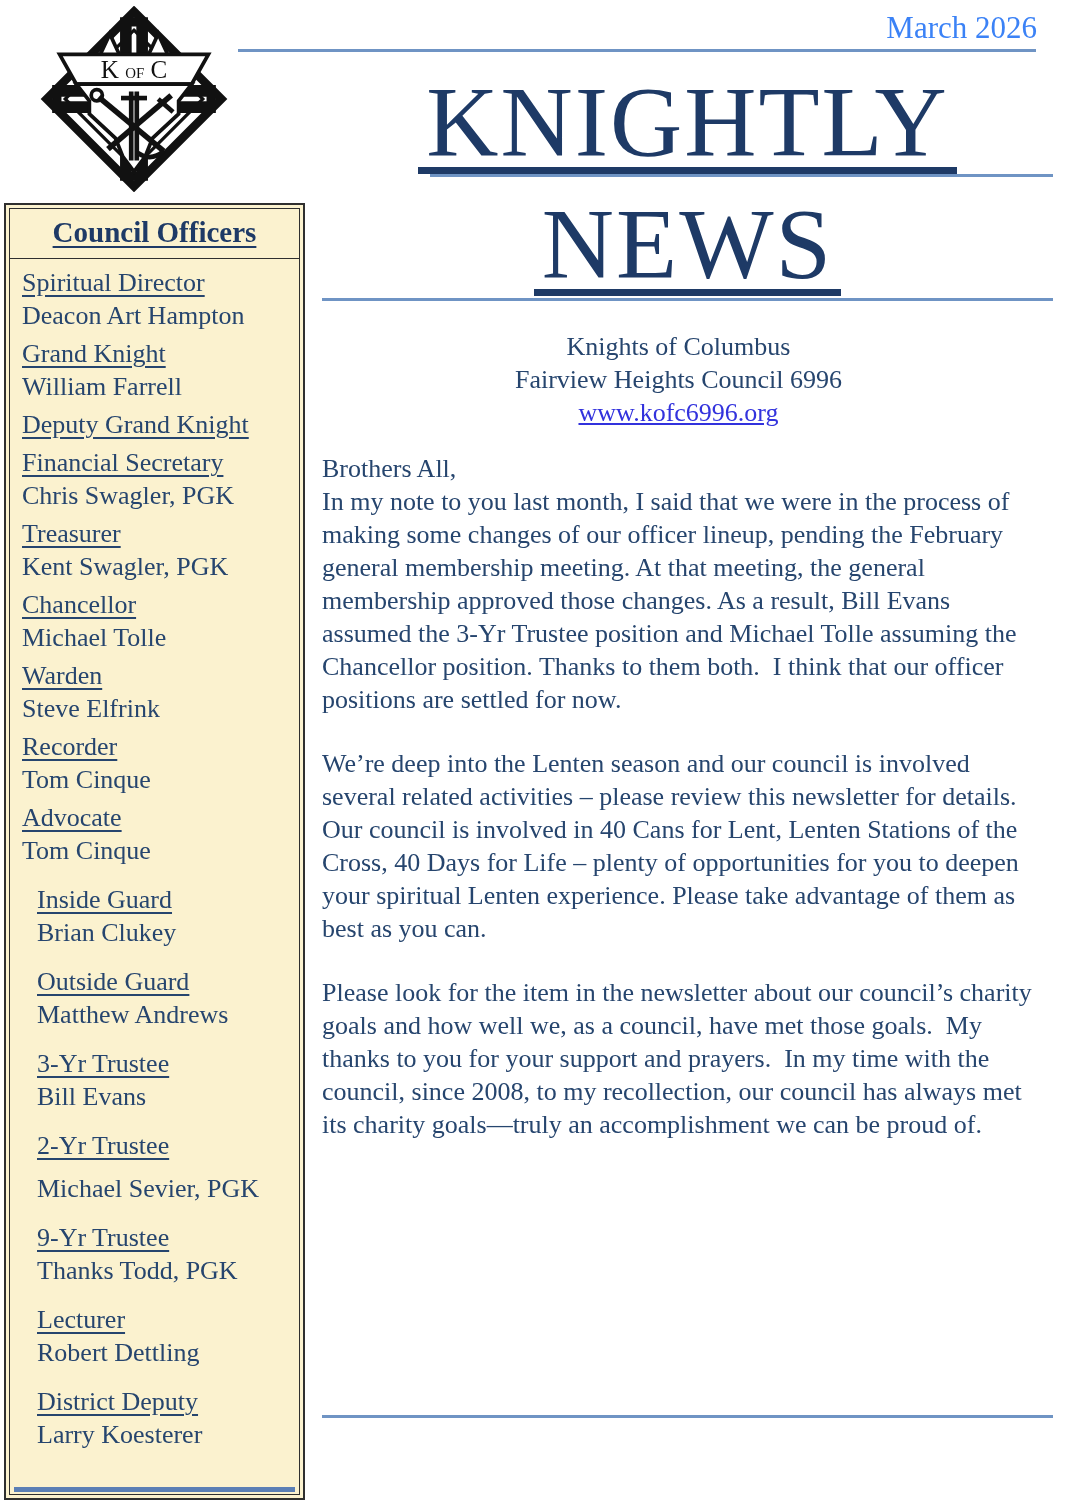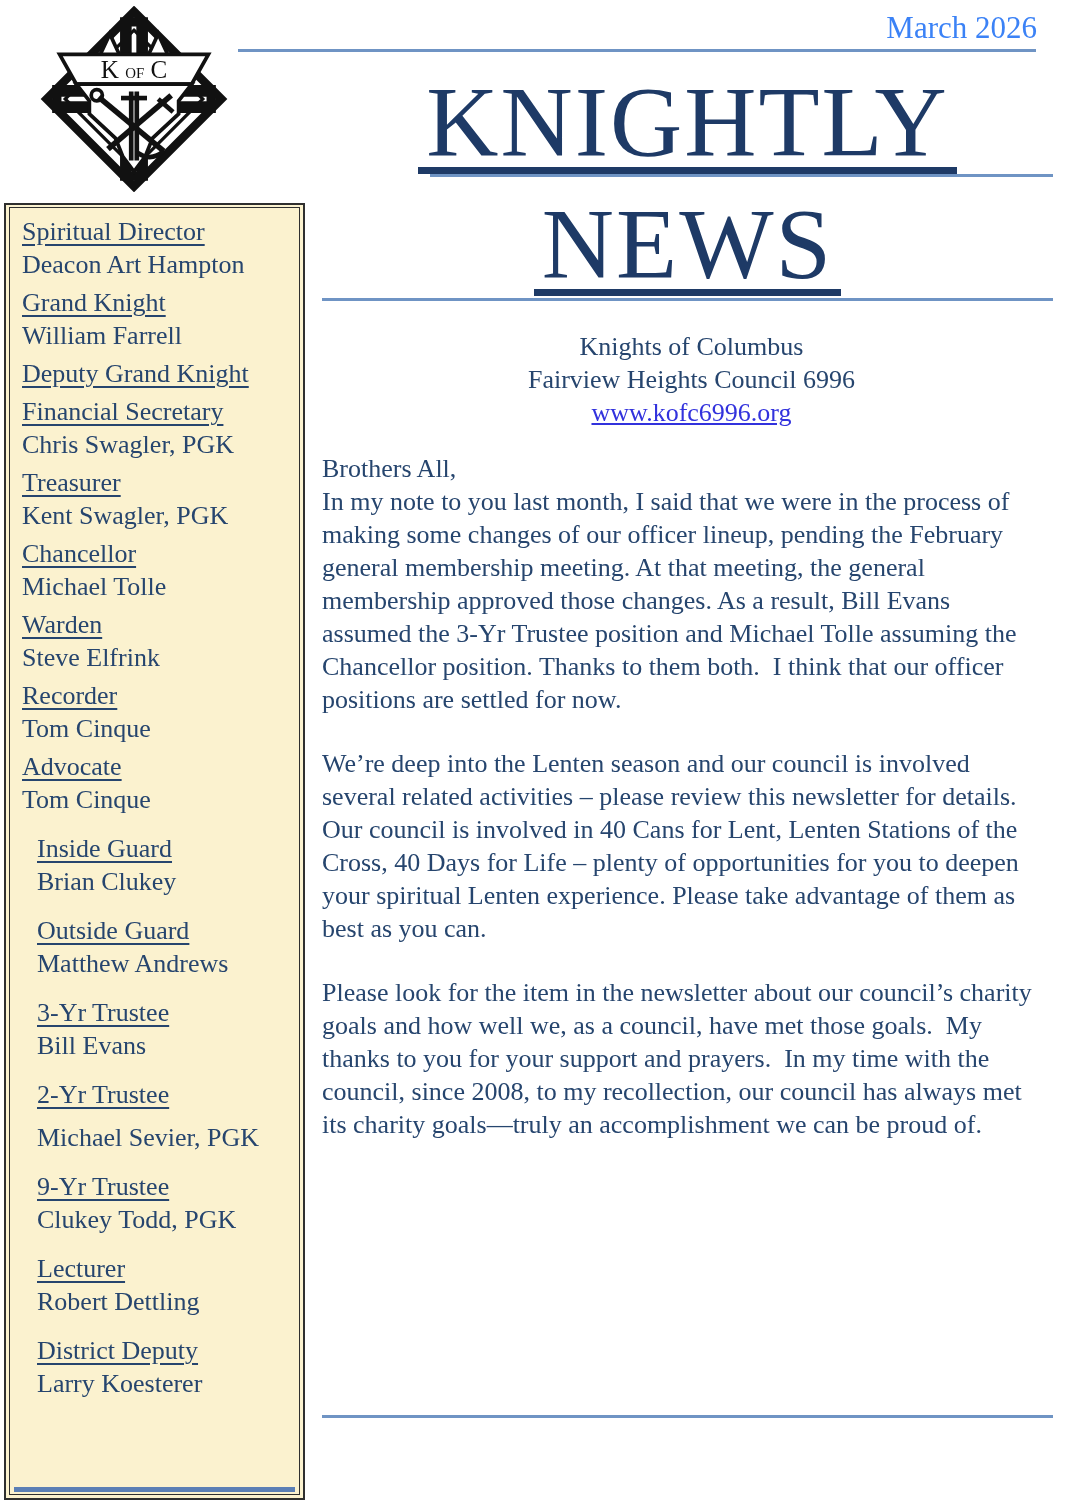--- a/index.html
+++ b/index.html
@@ -49,21 +49,21 @@
     padding:0 8px 4px 8px;
     border-bottom:7px solid #1e3a66;
     text-align:center;
   }
   .title-knightly{ top:64px; }
   .title-news{ top:186px; }
 
   .org-block{
     position:absolute;
     top:330px;
-    left:326px;
+    left:313px;
     width:731px;
     text-align:center;
     font-size:26px;
     line-height:33px;
     color:#26456e;
   }
   .org-block .website{
     color:#3232dd;
     text-decoration:underline;
     cursor:pointer;
@@ -192,20 +192,21 @@
     <span class="title-underline">NEWS</span>
   </div>
 
   <div class="org-block">
     <div>Knights of Columbus</div>
     <div>Fairview Heights Council 6996</div>
     <div><a class="website">www.kofc6996.org</a></div>
   </div>
 
   <div class="sidebar">
+    <div class="sidebar-header">Council Officers</div>
     <div class="sidebar-list">
 
       <div class="officer">
           <div class="officer-title">Spiritual Director</div>
           <div class="officer-name">Deacon Art Hampton</div>
         </div>
         <div class="officer">
           <div class="officer-title">Grand Knight</div>
           <div class="officer-name">William Farrell</div>
         </div>
@@ -247,21 +248,21 @@
         <div class="officer spaced">
           <div class="officer-title">3-Yr Trustee</div>
           <div class="officer-name">Bill Evans</div>
         </div>
         <div class="officer spaced name-gap">
           <div class="officer-title">2-Yr Trustee</div>
           <div class="officer-name">Michael Sevier, PGK</div>
         </div>
         <div class="officer spaced">
           <div class="officer-title">9-Yr Trustee</div>
-          <div class="officer-name">Clukey Todd, PGK</div>
+          <div class="officer-name">Thanks Todd, PGK</div>
         </div>
         <div class="officer spaced">
           <div class="officer-title">Lecturer</div>
           <div class="officer-name">Robert Dettling</div>
         </div>
         <div class="officer spaced">
           <div class="officer-title">District Deputy</div>
           <div class="officer-name">Larry Koesterer</div>
         </div>
         <div class="sidebar-bottom-bar"></div>

